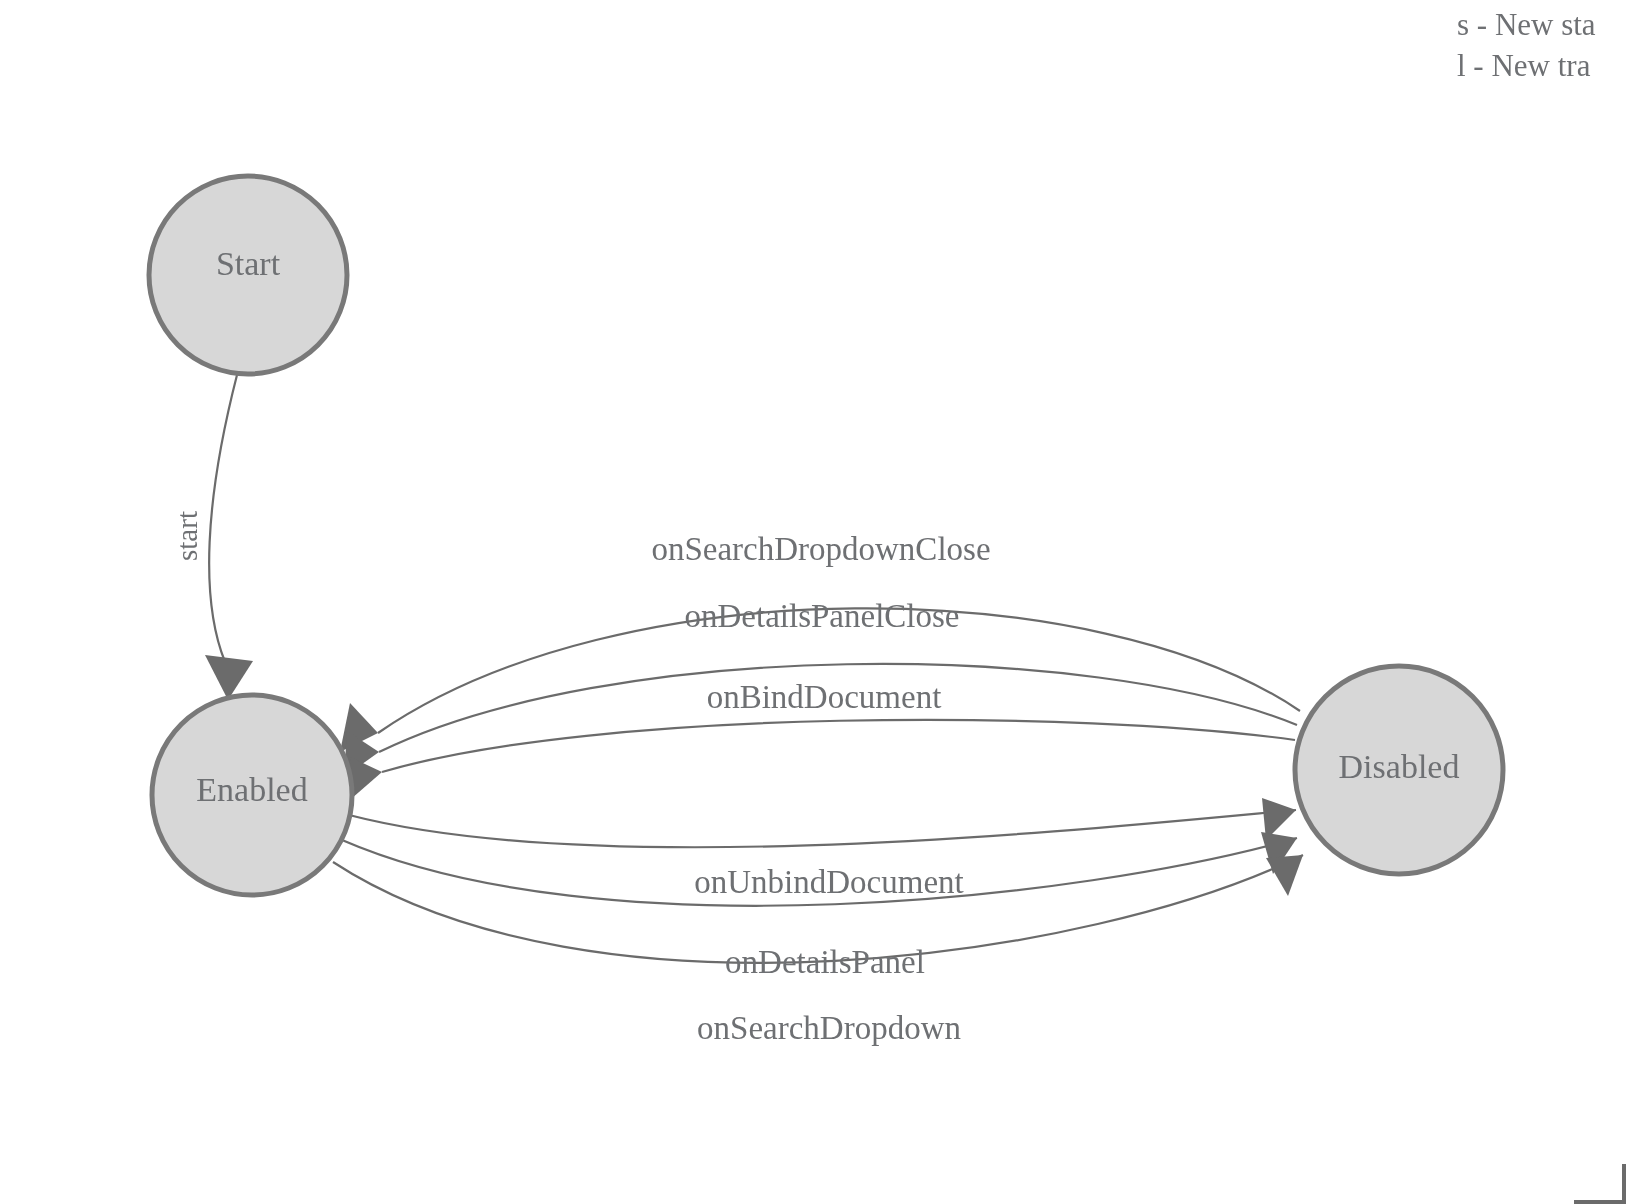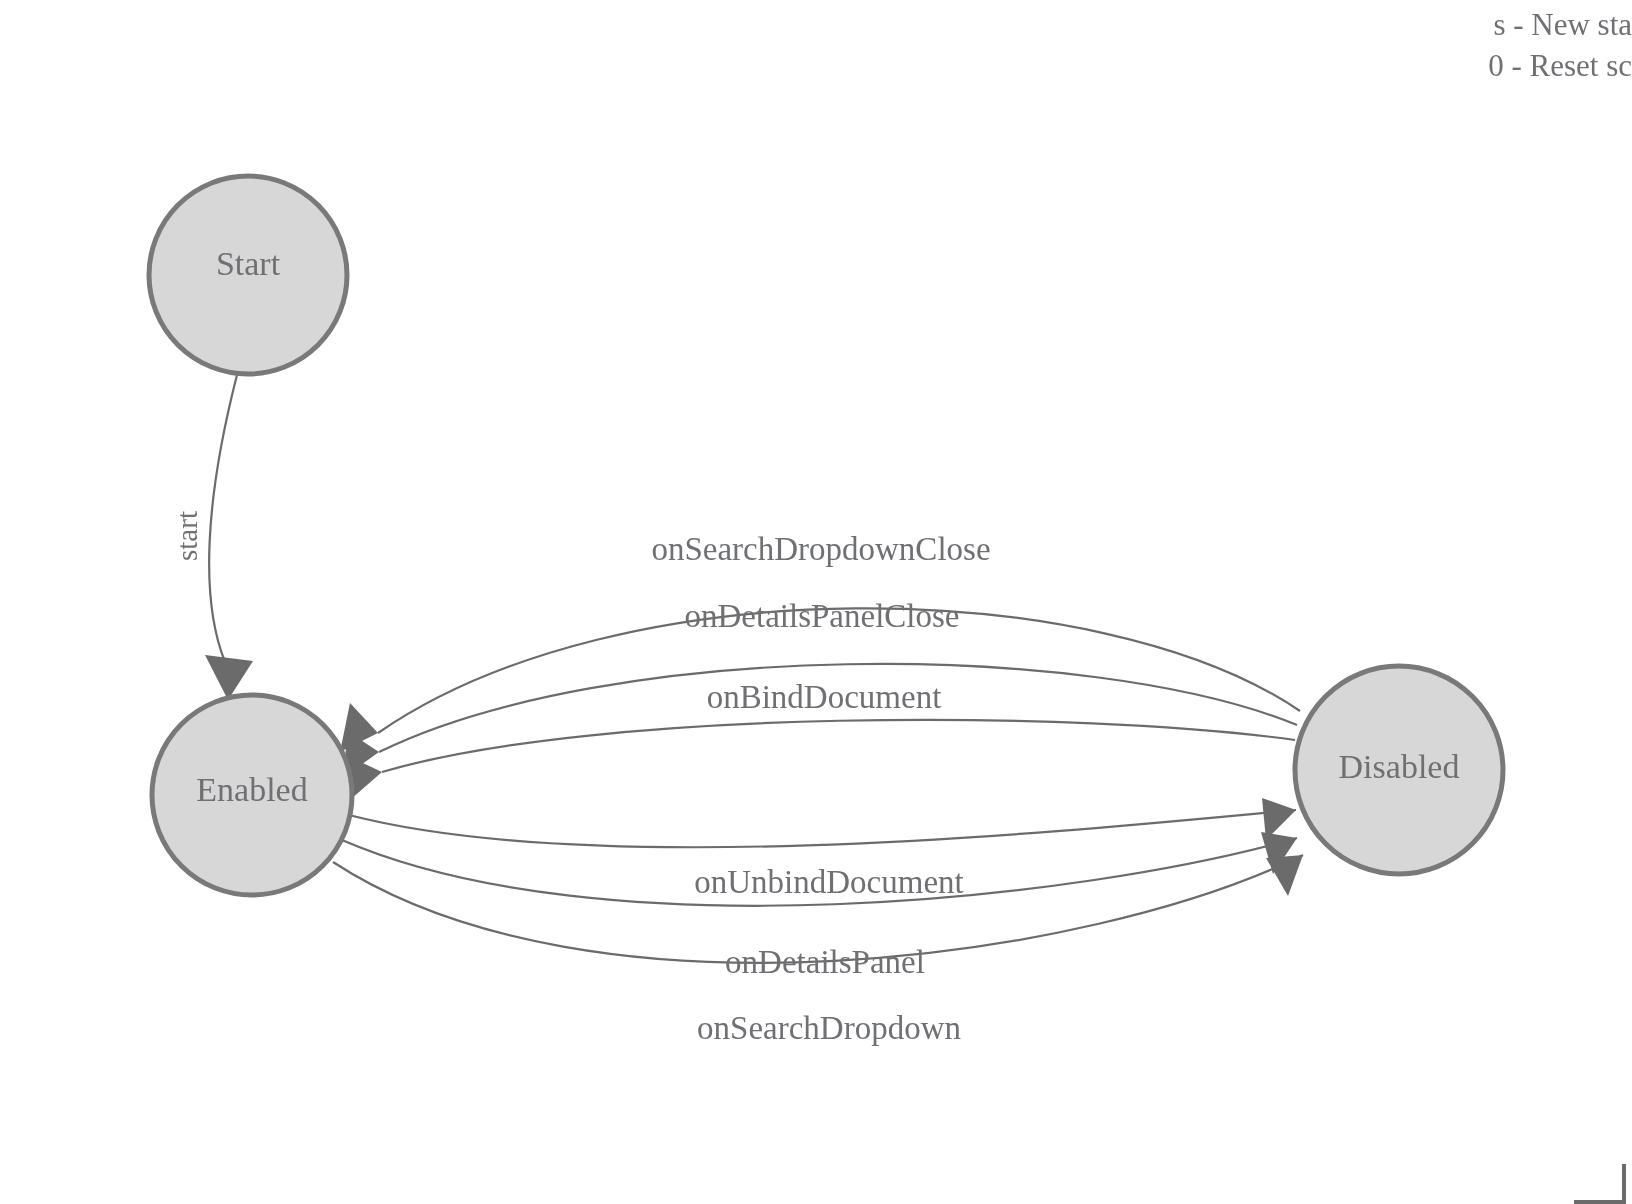--- a/index.html
+++ b/index.html
@@ -65,21 +65,20 @@
   }
   #help-overlay {
     position: absolute;
     right: 0;
     top: 0;
     width: 205px;
     overflow: hidden;
     white-space: nowrap;
     padding-top: 4px;
     box-sizing: border-box;
-    text-align: right;
   }
   .help-line {
     color: #6e7073;
     font-family: "Liberation Serif", "DejaVu Serif", serif;
     font-size: 31px;
     line-height: 41px;
     white-space: nowrap;
     padding-left: 30px;
   }
   #corner-mark {
@@ -174,21 +173,21 @@
     <text class="edge-label" x="825" y="965">onDetailsPanel</text>
 
     <text class="edge-label" x="829" y="1031">onSearchDropdown</text>
 
     <text class="edge-label-rot" x="190" y="536" transform="rotate(-90 190 536)">start</text>
 
   </svg>
 
   <div id="help-overlay">
     <div class="help-line">s - New sta</div>
-    <div class="help-line">0 - Reset sc</div>
+    <div class="help-line">l - New tra</div>
   </div>
 
   <div id="corner-mark">
     <div class="v-bar"></div>
     <div class="h-bar"></div>
   </div>
 
 </div>
 
 </body></html>

